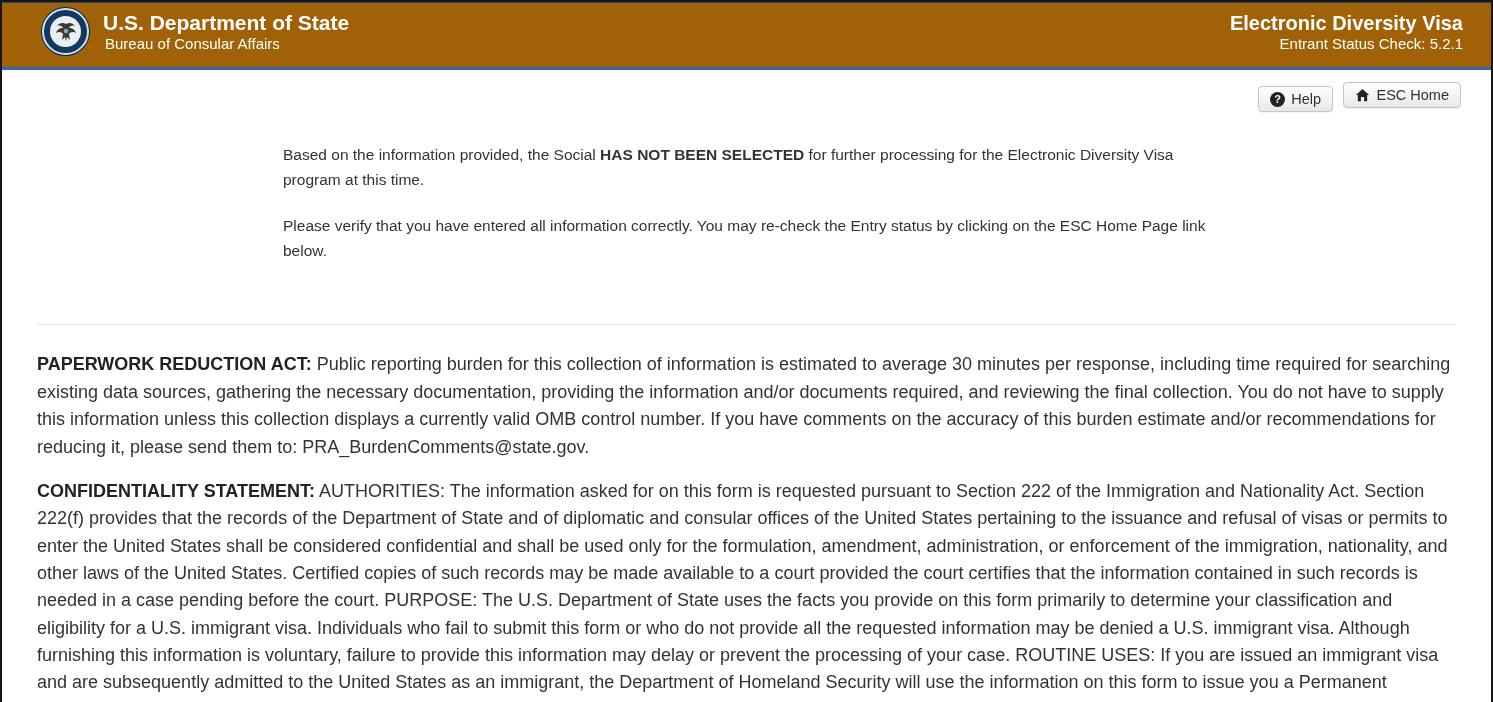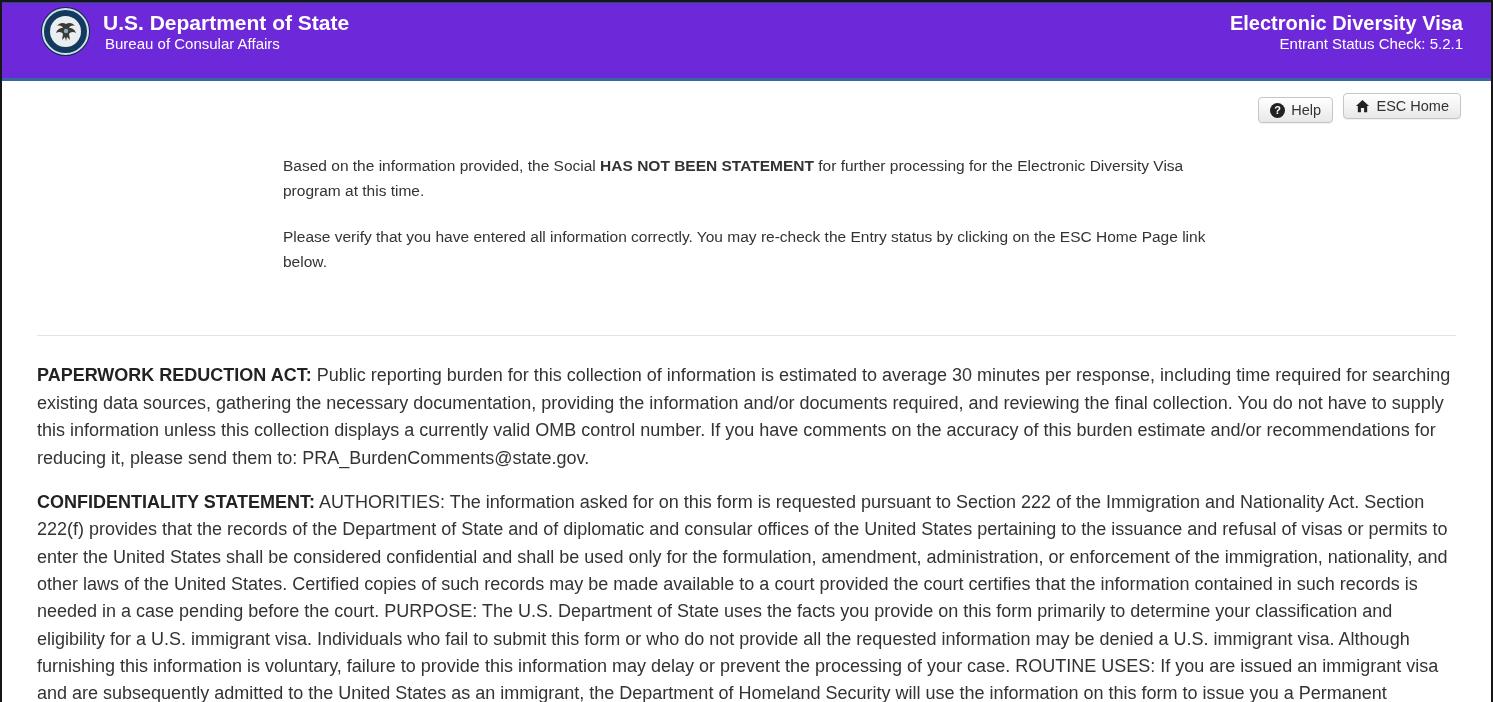--- a/index.html
+++ b/index.html
@@ -10,24 +10,24 @@
     background: #fff; color: #333;
     display: flex; flex-direction: column;
     border-top: 2px solid #161616;
     border-left: 2px solid #161616;
     border-right: 2px solid #161616;
     overflow: hidden;
   }
 
   
   .header {
-    background: #6d28d9;
+    background: #a16207;
     border-top: 1px solid #27496f;
     border-bottom: 3px solid #3567a4;
-    padding: 5px 28px 23px 40px;
+    padding: 5px 28px 12px 40px;
     display: flex; justify-content: space-between; align-items: center;
     color: #fff;
   }
   .header-left { display:flex; align-items:center; gap:14px; }
   .seal {
     width: 47px; height: 47px; border-radius: 50%;
     background: #14395e;
     border: 2px solid #cfe0ee;
     box-shadow: 0 0 0 1px #0d2a47;
     position: relative; flex: 0 0 auto;
@@ -150,21 +150,21 @@
   </button>
   <button class="btn">
     <svg class="svg-ico" viewBox="0 0 16 16">
       <path d="M8 1 L15 7.5 L13 7.5 L13 14 L9.7 14 L9.7 9.5 L6.3 9.5 L6.3 14 L3 14 L3 7.5 L1 7.5 Z" fill="#222"></path>
     </svg>
     <span>ESC Home</span>
   </button>
 </div>
 
 <div class="result">
-  <p><span>Based on the information provided, the Social </span><b>HAS NOT BEEN STATEMENT</b><span> for further processing for the Electronic Diversity Visa program at this time.</span></p>
+  <p><span>Based on the information provided, the Social </span><b>HAS NOT BEEN SELECTED</b><span> for further processing for the Electronic Diversity Visa program at this time.</span></p>
   <p>Please verify that you have entered all information correctly. You may re-check the Entry status by clicking on the ESC Home Page link below.</p>
 </div>
 
 <hr class="divider">
 
 <div class="notices">
   <p class="notice"><b>PAPERWORK REDUCTION ACT:</b><span> Public reporting burden for this collection of information is estimated to average 30 minutes per response, including time required for searching existing data sources, gathering the necessary documentation, providing the information and/or documents required, and reviewing the final collection. You do not have to supply this information unless this collection displays a currently valid OMB control number. If you have comments on the accuracy of this burden estimate and/or recommendations for reducing it, please send them to: PRA_BurdenComments@state.gov.</span></p>
   <p class="notice"><b>CONFIDENTIALITY STATEMENT:</b><span> AUTHORITIES: The information asked for on this form is requested pursuant to Section 222 of the Immigration and Nationality Act. Section 222(f) provides that the records of the Department of State and of diplomatic and consular offices of the United States pertaining to the issuance and refusal of visas or permits to enter the United States shall be considered confidential and shall be used only for the formulation, amendment, administration, or enforcement of the immigration, nationality, and other laws of the United States. Certified copies of such records may be made available to a court provided the court certifies that the information contained in such records is needed in a case pending before the court. PURPOSE: The U.S. Department of State uses the facts you provide on this form primarily to determine your classification and eligibility for a U.S. immigrant visa. Individuals who fail to submit this form or who do not provide all the requested information may be denied a U.S. immigrant visa. Although furnishing this information is voluntary, failure to provide this information may delay or prevent the processing of your case. ROUTINE USES: If you are issued an immigrant visa and are subsequently admitted to the United States as an immigrant, the Department of Homeland Security will use the information on this form to issue you a Permanent Resident Card, and, if you so indicate, the Social Security Administration will use the information to issue a social security number. The information provided may also be released to federal agencies for law enforcement, counterterrorism and homeland security purposes; to Congress and courts within their sphere of jurisdiction; and to other federal agencies who may need the information to administer or enforce U.S. laws.</span></p>
 </div>
 

